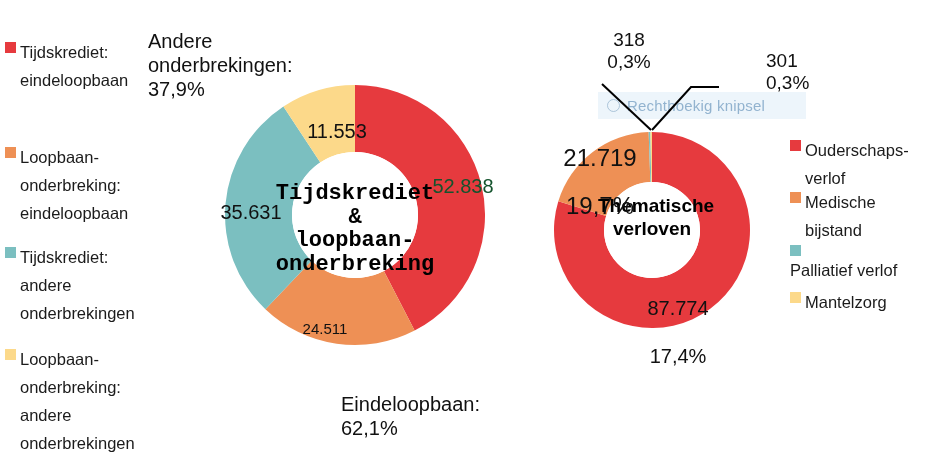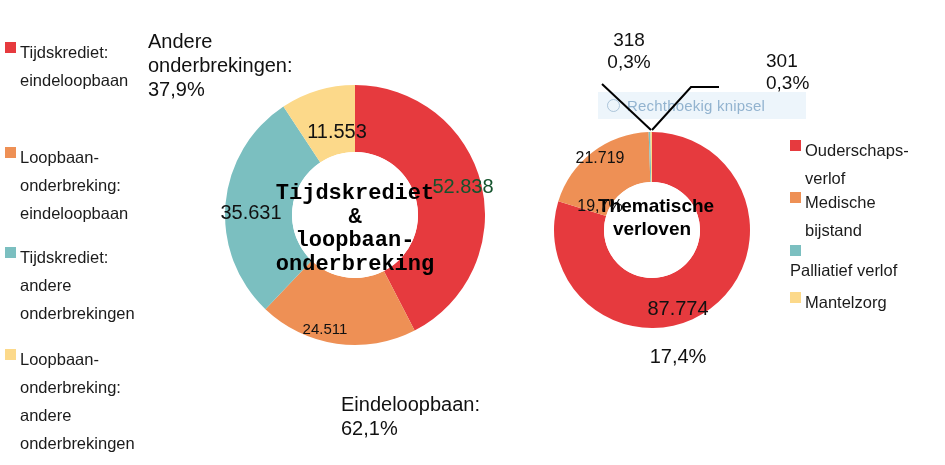--- a/index.html
+++ b/index.html
@@ -149,21 +149,21 @@
 0,3%</div>
 
   <div class="donut-center" id="right-center" style="left:598px;top:194px;width:108px;">Thematische
 verloven</div>
 
   <div class="slice-label dark" style="left:613px;top:272px;width:130px;font-size:20px;line-height:24px;">
     <div>87.774</div>
     <div>17,4%</div>
   </div>
 
-  <div class="slice-label dark" style="left:540px;top:122px;width:120px;font-size:16px;line-height:24px;">
+  <div class="slice-label dark" style="left:540px;top:122px;width:120px;font-size:24px;line-height:24px;">
     <div>21.719</div>
     <div>19,7%</div>
   </div>
 
   <div>
     <div class="legend-item" style="left:790px;top:136px;width:150px;">
       <span class="swatch" style="background:#E63A3E"></span>
       <span class="legend-text">Ouderschaps-
 verlof</span>
     </div>

